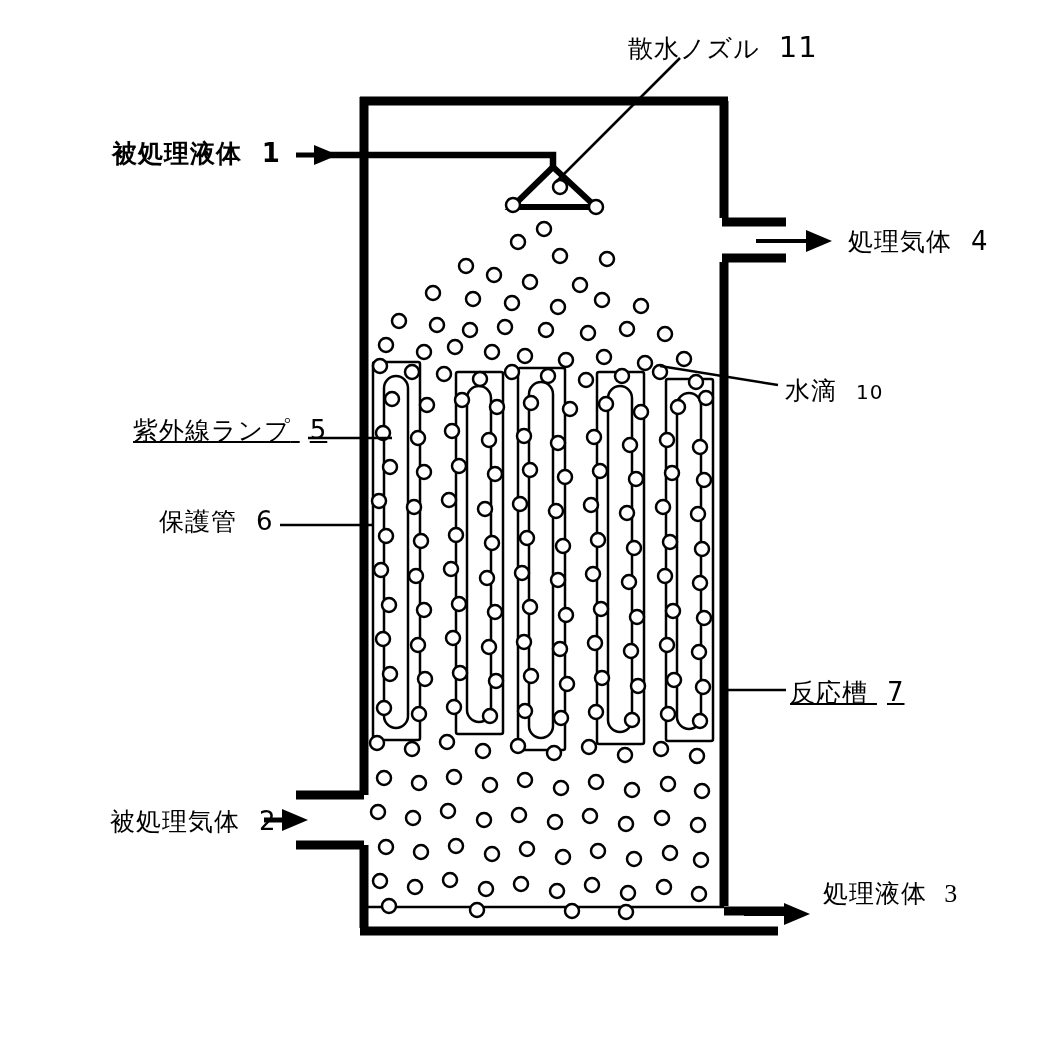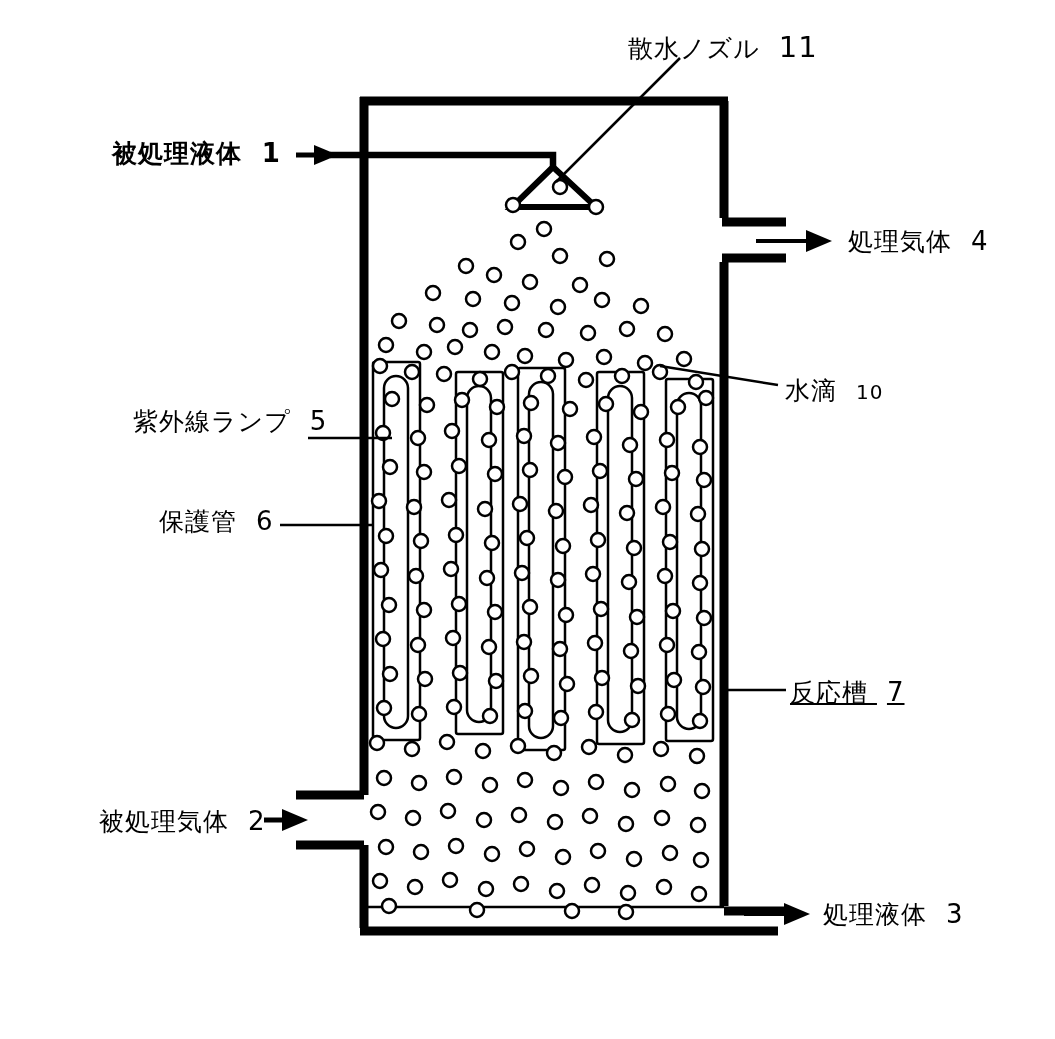--- a/index.html
+++ b/index.html
@@ -318,38 +318,38 @@
   <div class="lbl" style="left:848px;top:228px;">
     <span>処理気体</span>
     <span class="num" style="margin-left: 10px;">4</span>
   </div>
 
   <div class="lbl lbl-10" style="left:785px;top:378px;">
     <span>水滴</span>
     <span class="num" style="margin-left: 10px;">10</span>
   </div>
 
-  <div class="lbl" style="left:133px;top:408px;">
+  <div class="lbl" style="left:133px;top:417px;text-decoration:underline;">
     <span>紫外線ランプ</span>
     <span class="num" style="margin-left: 10px;">5</span>
   </div>
 
   <div class="lbl" style="left:159px;top:508px;">
     <span>保護管</span>
     <span class="num" style="margin-left: 10px;">6</span>
   </div>
 
   <div class="lbl" style="left:790px;top:679px;text-decoration:underline;">
     <span>反応槽</span>
     <span class="num" style="margin-left: 10px;">7</span>
   </div>
 
-  <div class="lbl" style="left:99px;top:808px;">
+  <div class="lbl" style="left:110px;top:808px;">
     <span>被処理気体</span>
     <span class="num" style="margin-left: 10px;">2</span>
   </div>
 
-  <div class="lbl" style="left:823px;top:901px;">
+  <div class="lbl" style="left:823px;top:881px;font-family:Liberation Serif, serif;">
     <span>処理液体</span>
     <span class="num" style="margin-left: 10px;">3</span>
   </div>
 
 </div>
 
 </body></html>

